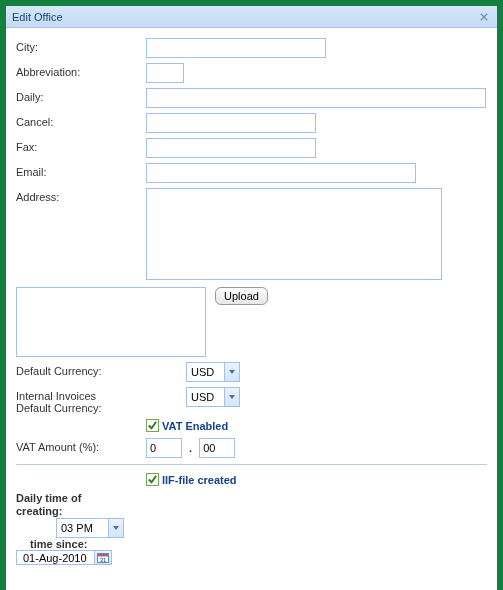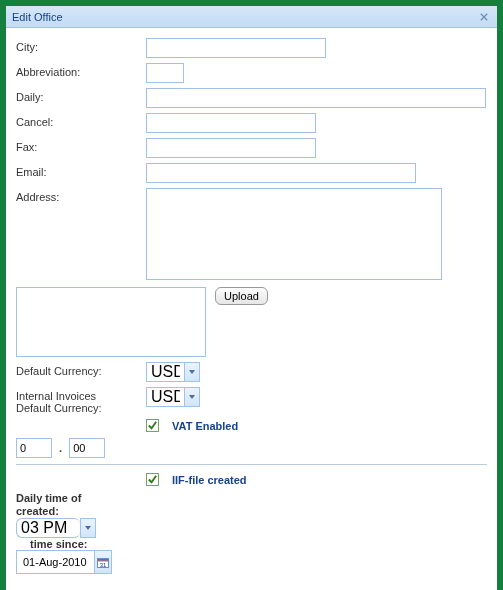--- a/index.html
+++ b/index.html
@@ -71,26 +71,27 @@
     cursor: pointer;
     border-radius: 6px;
   }
   .combo {
     display: inline-flex;
     align-items: stretch;
   }
   .combo input {
     border: 1px solid #a3c0e8;
     border-right: none;
-    font-size: 16px;
+    font-size: 11px;
     padding: 2px 4px;
     height: 20px;
     width: 38px;
-  }
-  .combo.wide input { width: 64px; border-radius: 6px; }
+    margin-left: 40px;
+  }
+  .combo.wide input { width: 52px; }
   .combo-btn {
     width: 16px;
     border: 1px solid #a3c0e8;
     background: linear-gradient(#eaf3fd, #d0e5fa);
     display: flex;
     align-items: center;
     justify-content: center;
     cursor: pointer;
   }
   .arrow-down {
@@ -107,35 +108,35 @@
   .cbx {
     width: 13px; height: 13px;
     border: 1px solid #7aa35a;
     background: #fff;
     display: inline-flex;
     align-items: center;
     justify-content: center;
     cursor: pointer;
   }
   .cbx svg { width: 11px; height: 11px; }
-  .cb-label { color: #15428b; font-weight: bold; margin-left: 11px; }
+  .cb-label { color: #15428b; font-weight: bold; margin-left: 1px; }
   .vat-amt input { width: 36px; }
   .dot { display:inline-block; padding: 0 4px; font-weight: bold; color:#333; }
   .divider {
     border: none;
     border-top: 1px solid #bcd;
     margin: 6px 0 8px 0;
   }
   .iif-row { display:flex; align-items:center; margin-bottom:6px; }
   .iif-row .left-pad { width: 130px; }
   .time-row { display:flex; align-items:flex-start;flex-direction:column; }
   .time-row .col1 { width: 130px; font-weight: bold; color:#333; line-height:1.2; }
   .start-label { font-weight: bold; color:#333; margin: 0 4px 0 14px; }
   .date-field { display:inline-flex; align-items:stretch; }
-  .date-field input { border:1px solid #a3c0e8; border-right:none; height:24px; width:78px; font-size:11px; padding:2px 6px; }
+  .date-field input { border:1px solid #a3c0e8; border-right:none; height:15px; width:78px; font-size:11px; padding:2px 6px; }
   .date-trigger {
     width:18px;
     border:1px solid #a3c0e8;
     background: linear-gradient(#eaf3fd,#d0e5fa);
     display:flex; align-items:center; justify-content:center;
     cursor:pointer;
   }
   .cal-icon { width:12px; height:11px; }
   .footer {
     background: linear-gradient(#d6e7f8, #c3dbf4);
@@ -250,20 +251,21 @@
             <svg viewBox="0 0 12 12">
                 <path d="M2 6 L5 9 L10 2" stroke="#2f7a1f" stroke-width="2" fill="none"></path>
               </svg>
           </span>
           <span class="cb-label">VAT Enabled</span>
         </span>
       </div>
     </div>
 
     <div class="row">
+      <div class="label">VAT Amount (%):</div>
       <div class="field vat-amt">
         <input type="text" class="tf" value="0" style="">
         <span class="dot">.</span>
         <input type="text" class="tf" value="00" style="">
       </div>
     </div>
 
     <hr class="divider">
 
     <div class="iif-row">
@@ -274,21 +276,21 @@
               <path d="M2 6 L5 9 L10 2" stroke="#2f7a1f" stroke-width="2" fill="none"></path>
             </svg>
         </span>
         <span class="cb-label">IIF-file created</span>
       </span>
     </div>
 
     <div class="time-row">
       <div class="col1">
         <span>Daily time of</span><br>
-        <span>created:</span>
+        <span>creating:</span>
       </div>
       <div class="combo wide">
         <input type="text" value="03 PM" style="">
         <div class="combo-btn">
             <div class="arrow-down"></div>
           </div>
       </div>
       <span class="start-label">time since:</span>
       <div class="date-field">
         <input type="text" value="01-Aug-2010" style="">

